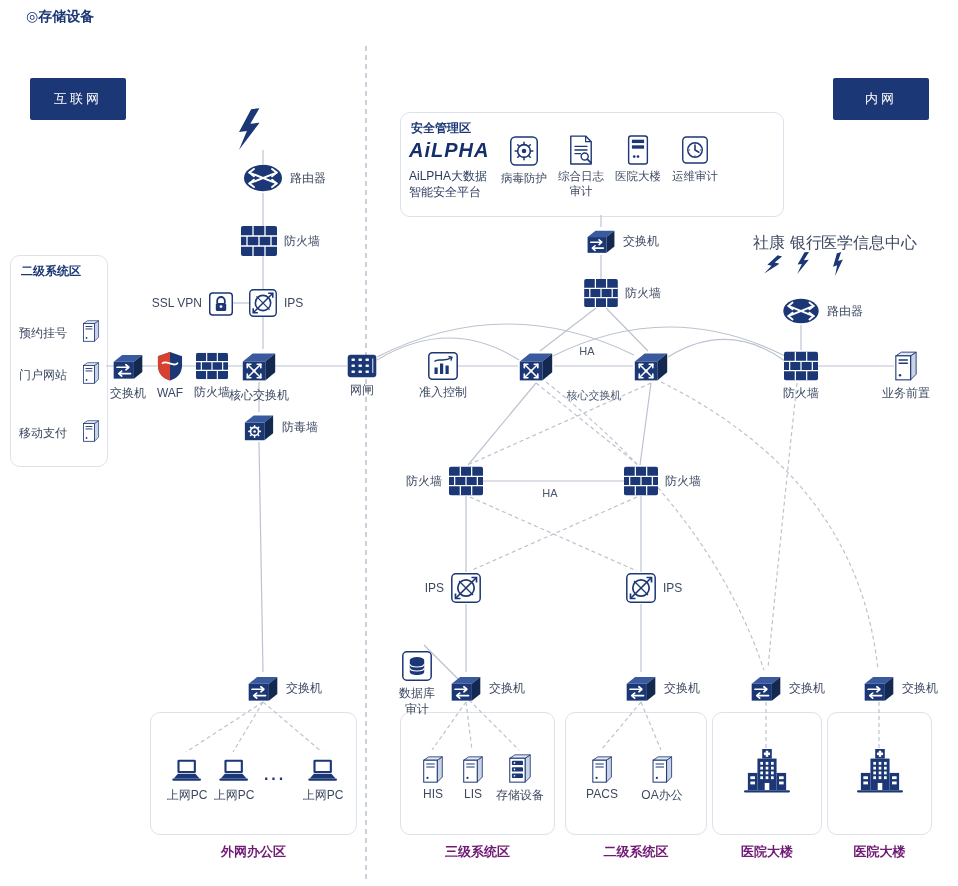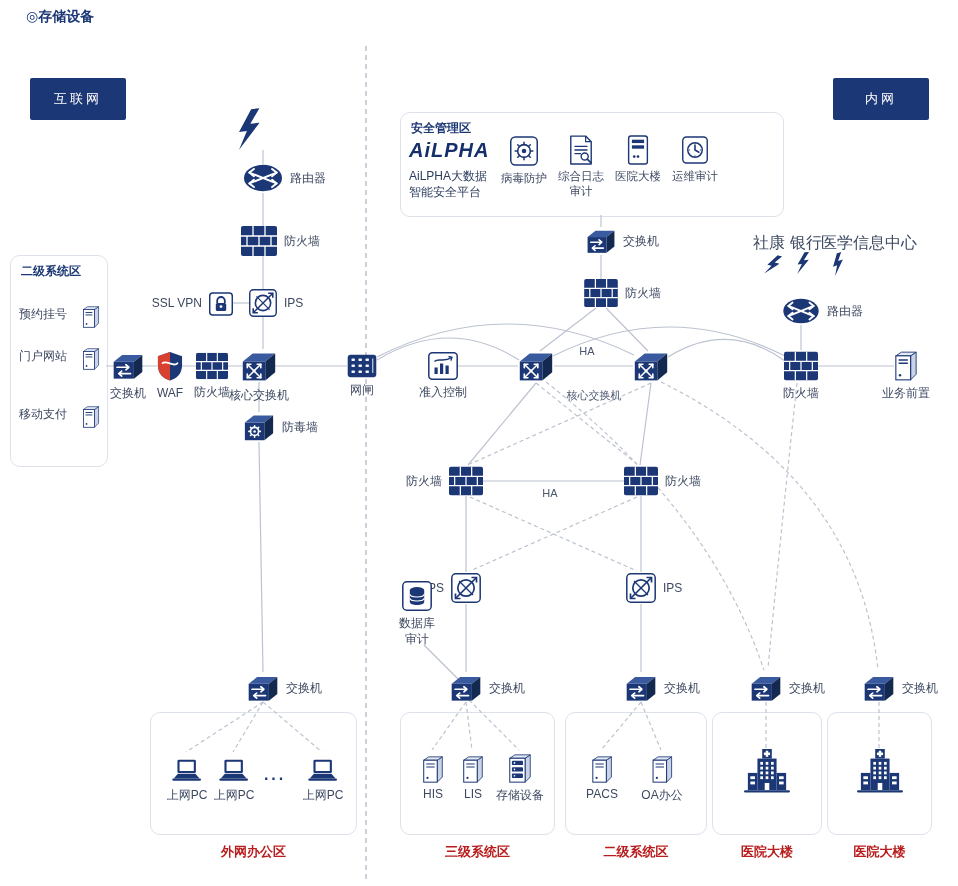--- a/index.html
+++ b/index.html
@@ -3,31 +3,31 @@
 <meta charset="utf-8">
 <style>
   html,body{margin:0;padding:0;background:#fff;}
   body{font-family:"Liberation Sans","DejaVu Sans",sans-serif;}
   .canvas{position:relative;width:958px;height:886px;background:#fff;overflow:hidden;color:#3d4961;}
   .page-title{position:absolute;left:26px;top:8px;font-size:14px;font-weight:bold;color:#1c3775;z-index:3;}
   .badge{position:absolute;width:96px;height:42px;background:#1c3775;color:#fff;display:flex;align-items:center;justify-content:center;font-size:13px;letter-spacing:3px;border-radius:2px;z-index:3;}
   .wires{position:absolute;left:0;top:0;z-index:1;pointer-events:none;}
   .zone{position:absolute;border:1px solid #dde2ea;border-radius:10px;background:#fff;z-index:0;}
   .zone-title{position:absolute;left:10px;top:7px;font-size:12px;font-weight:bold;color:#1c3775;white-space:nowrap;}
-  .zone-cap{position:absolute;top:calc(100% + 9px);left:50%;transform:translateX(-50%);font-size:13px;font-weight:bold;color:#b91c1c;white-space:nowrap;z-index:2;}
+  .zone-cap{position:absolute;top:calc(100% + 9px);left:50%;transform:translateX(-50%);font-size:13px;font-weight:bold;color:#701a75;white-space:nowrap;z-index:2;}
   .node{position:absolute;transform:translate(-50%,-50%);z-index:2;}
   .node .ic{display:block;}
   .lbl{position:absolute;white-space:nowrap;font-size:12px;color:#3d4961;}
   .lbl-right{left:calc(100% + 7px);top:50%;transform:translateY(-50%);}
   .lbl-left{right:calc(100% + 7px);top:50%;transform:translateY(-50%);}
   .lbl-below{top:calc(100% + 5px);left:50%;transform:translateX(-50%);text-align:center;line-height:1.3;}
   .edge-label{position:absolute;transform:translate(-50%,-50%);font-size:11px;color:#4a566e;z-index:2;white-space:nowrap;}
   .peer{position:absolute;transform:translateX(-50%);font-size:16px;color:#3d4961;white-space:nowrap;z-index:2;}
   .bolt{position:absolute;transform:translate(-50%,-50%);z-index:2;}
-  .srv-row{position:absolute;left:8px;right:7px;height:36px;display:flex;align-items:flex-start;justify-content:space-between;}
+  .srv-row{position:absolute;left:8px;right:7px;height:36px;display:flex;align-items:flex-end;justify-content:space-between;}
   .srv-row .srv-lbl{font-size:12px;color:#3d4961;white-space:nowrap;}
   .zitem{position:absolute;transform:translateX(-50%);display:flex;flex-direction:column;align-items:center;gap:4px;z-index:2;}
   .zitem .zl{font-size:12px;color:#3d4961;white-space:nowrap;}
   .dots{position:absolute;transform:translate(-50%,-50%);font-size:16px;font-weight:bold;color:#1c3775;letter-spacing:2px;z-index:2;}
   .sec-logo{position:absolute;left:8px;top:26px;width:104px;text-align:left;}
   .logo-main{display:block;font-size:20px;font-weight:800;font-style:italic;color:#152f6b;letter-spacing:1px;margin-bottom:6px;}
   .logo-sub{display:block;font-size:12px;color:#2c3c5e;line-height:1.35;}
   .sec-tool{position:absolute;top:22px;transform:translateX(-50%);display:flex;flex-direction:column;align-items:center;width:64px;}
   .sec-tool .tl{font-size:11.5px;line-height:1.3;color:#3d4961;text-align:center;white-space:nowrap;margin-top:4px;}
   .sec-tool .tl2{font-size:11.5px;line-height:1.3;color:#3d4961;text-align:center;white-space:nowrap;}
@@ -596,21 +596,21 @@
         <use href="#sym-ips"></use>
       </svg>
     <span class="lbl lbl-left">IPS</span>
   </div>
   <div class="node" style="left:641px;top:588px">
     <svg class="ic" width="30" height="30">
         <use href="#sym-ips"></use>
       </svg>
     <span class="lbl lbl-right">IPS</span>
   </div>
-  <div class="node" style="left:417px;top:596px">
+  <div class="node" style="left:417px;top:666px">
     <svg class="ic" width="30" height="30">
         <use href="#sym-dbaudit"></use>
       </svg>
     <span class="lbl lbl-below">
       <span style="display:block">数据库</span>
       <span style="display:block">审计</span>
     </span>
   </div>
   <div class="node" style="left:466px;top:688px">
     <svg class="ic" width="32" height="29">

